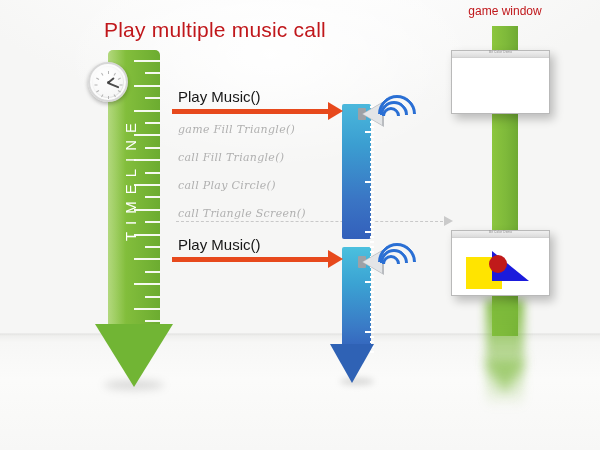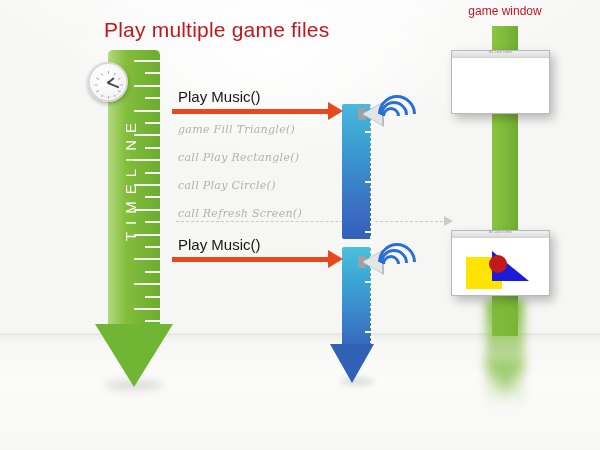--- a/index.html
+++ b/index.html
@@ -284,24 +284,24 @@
     <div class="wave w1"></div>
     <div class="wave w2"></div>
     <div class="wave w3"></div>
   </div>
 
   <div class="oarrow" style="left:172px;top:109px;width:158px;"></div>
   <div class="ohead" style="left:328px;top:102px;"></div>
   <div class="oarrow" style="left:172px;top:257px;width:158px;"></div>
   <div class="ohead" style="left:328px;top:250px;"></div>
 
-  <div class="title">Play multiple game files</div>
+  <div class="title">Play multiple music call</div>
 
   <div id="call-list">
       <div class="play-label" style="left: 178px; top: 88px;">Play Music()</div>
       <div class="call-label" style="left: 178px; top: 123px;">game Fill Triangle()</div>
-      <div class="call-label" style="left: 178px; top: 151px;">call Play Rectangle()</div>
+      <div class="call-label" style="left: 178px; top: 151px;">call Fill Triangle()</div>
       <div class="call-label" style="left: 178px; top: 179px;">call Play Circle()</div>
-      <div class="call-label" style="left: 178px; top: 207px;">call Refresh Screen()</div>
+      <div class="call-label" style="left: 178px; top: 207px;">call Triangle Screen()</div>
       <div class="play-label" style="left: 178px; top: 236px;">Play Music()</div>
     </div>
 
 </div>
 
 </body></html>

